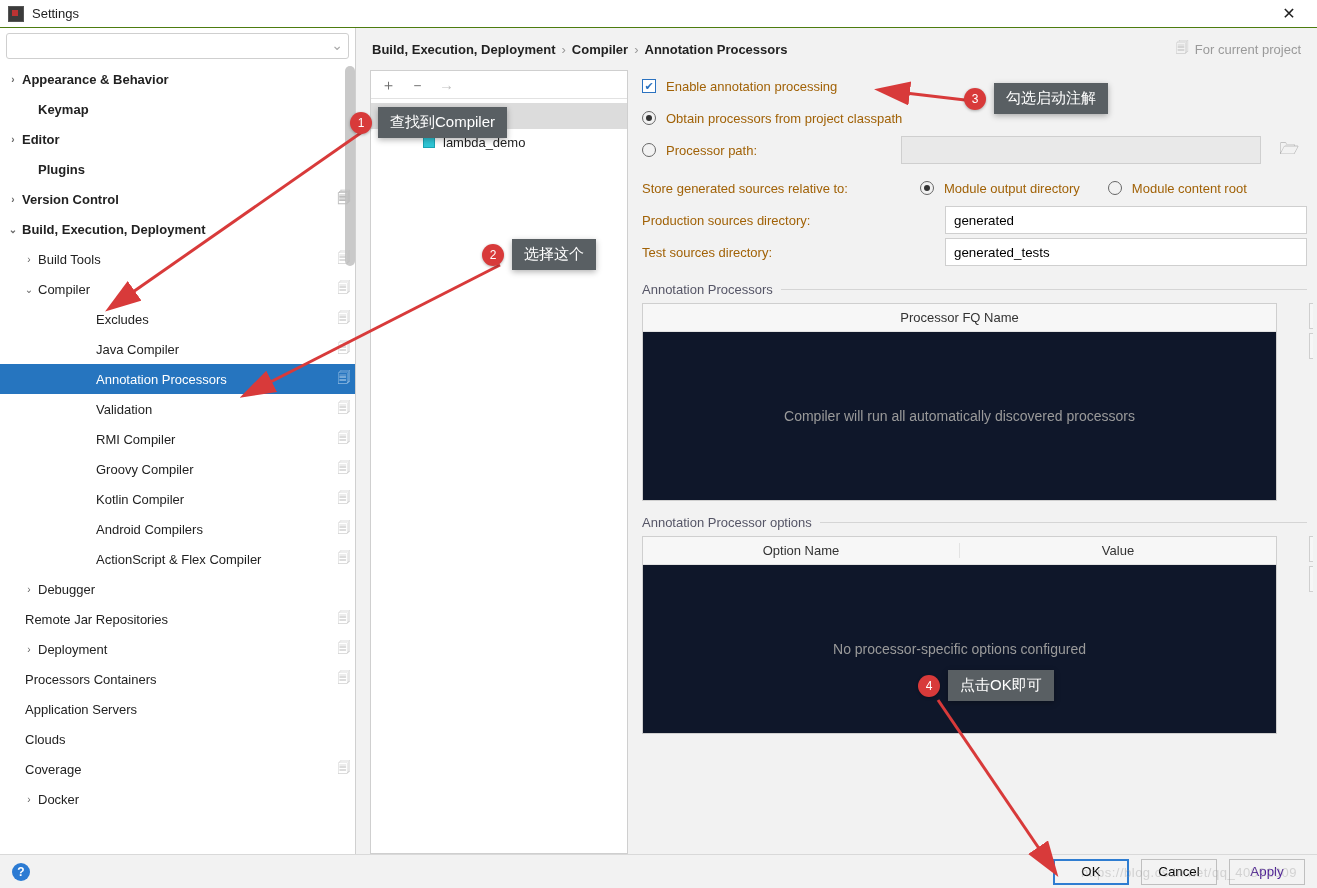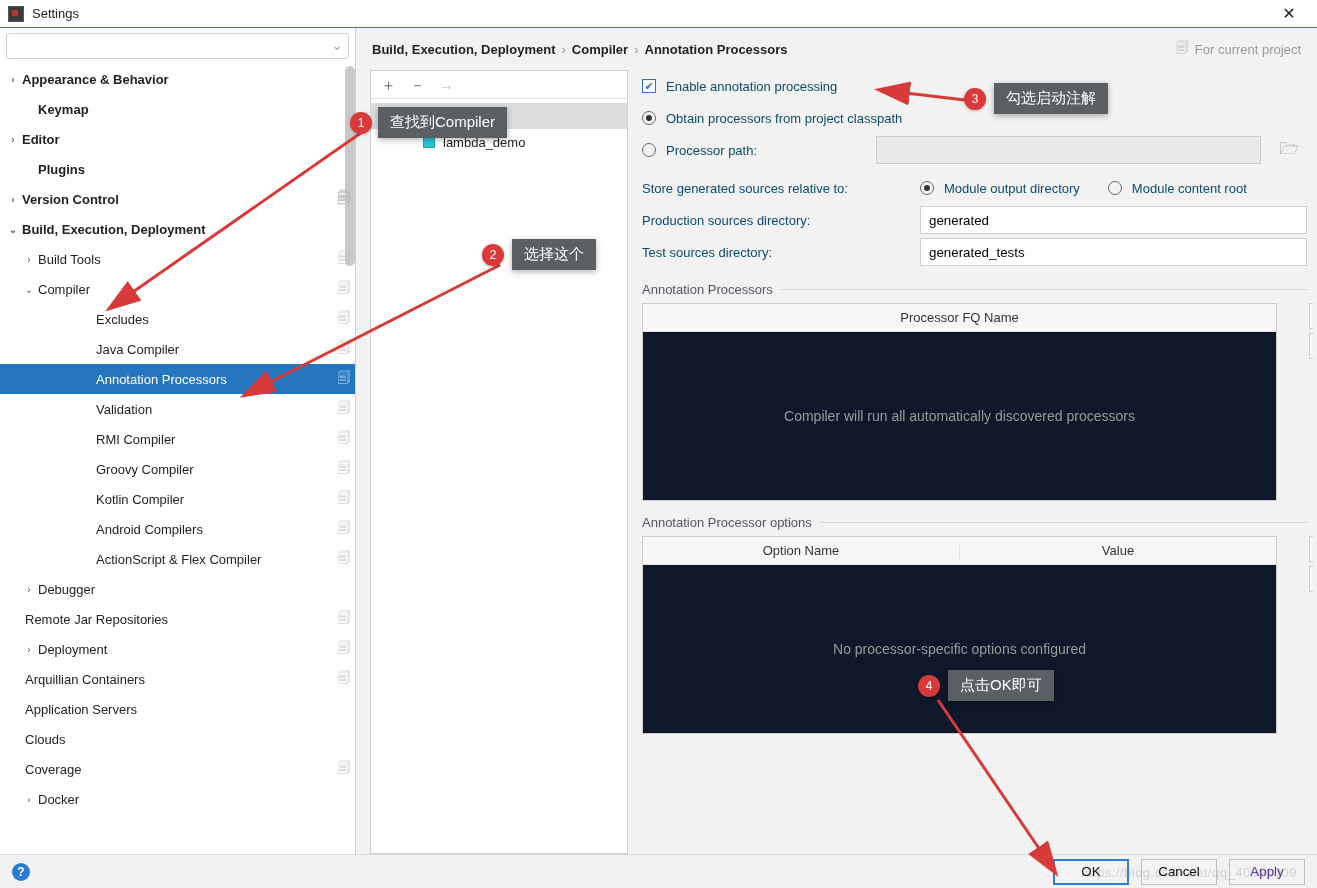--- a/index.html
+++ b/index.html
@@ -55,23 +55,23 @@
   .profiles .item.child{ padding-left:52px; }
 
   .right { flex:1; padding:0 6px 0 14px; display:flex; flex-direction:column; overflow:auto;}
 
   .row { display:flex; align-items:center; min-height:32px; gap:10px; }
   .chk { width:14px; height:14px; border:1px solid #2b72c0; background:#fff; display:inline-flex; align-items:center; justify-content:center; color:#2b72c0; font-size:11px;}
   .radio { width:14px; height:14px; border:1px solid #666; border-radius:50%; display:inline-flex; align-items:center; justify-content:center;}
   .radio.on::after{ content:""; width:6px; height:6px; background:#333; border-radius:50%;}
   .txt-input{ height:28px; border:1px solid #cfcfcf; background:#fff; padding:0 8px; }
   .txt-input.disabled{ background:#e9e9e9; color:#888;}
-  .lbl { color:#0c4a6e; }
+  .lbl { color:#a16207; }
   .field-col{ width:268px; }
-  .val-col{ flex:1; }
+  .val-col{ flex:1;margin-left:25px; }
   .browse{ color:#999; font-size:16px; padding:0 8px;}
 
   .section-title{ color:#556; margin-top:14px; margin-bottom:6px; display:flex; align-items:center; gap:8px;}
   .section-title::after{ content:""; flex:1; height:1px; background:#d5d5d5;}
 
   .table-box{ border:1px solid #cfcfcf; background:#0f172a; position:relative;}
   .table-head{ height:28px; border-bottom:1px solid #e3e3e3; display:flex; align-items:center; color:#333; background:#f7f7f7;}
   .table-head .th{ flex:1; text-align:center; border-right:1px solid #e3e3e3;}
   .table-head .th:last-child{border-right:none;}
   .table-body{ height:168px; display:flex; align-items:center; justify-content:center; color:#9a9a9a; font-size:14px;}
@@ -188,21 +188,21 @@
       <div class="tv ind2">
           <span class="label">Remote Jar Repositories</span>
           <span class="copy-icon">🗐</span>
         </div>
       <div class="tv ind1">
           <span class="caret">›</span>
           <span class="label">Deployment</span>
           <span class="copy-icon">🗐</span>
         </div>
       <div class="tv ind2">
-          <span class="label">Arquillian Containers</span>
+          <span class="label">Processors Containers</span>
           <span class="copy-icon">🗐</span>
         </div>
       <div class="tv ind2">
           <span class="label">Application Servers</span>
         </div>
       <div class="tv ind2">
           <span class="label">Clouds</span>
         </div>
       <div class="tv ind2">
           <span class="label">Coverage</span>

